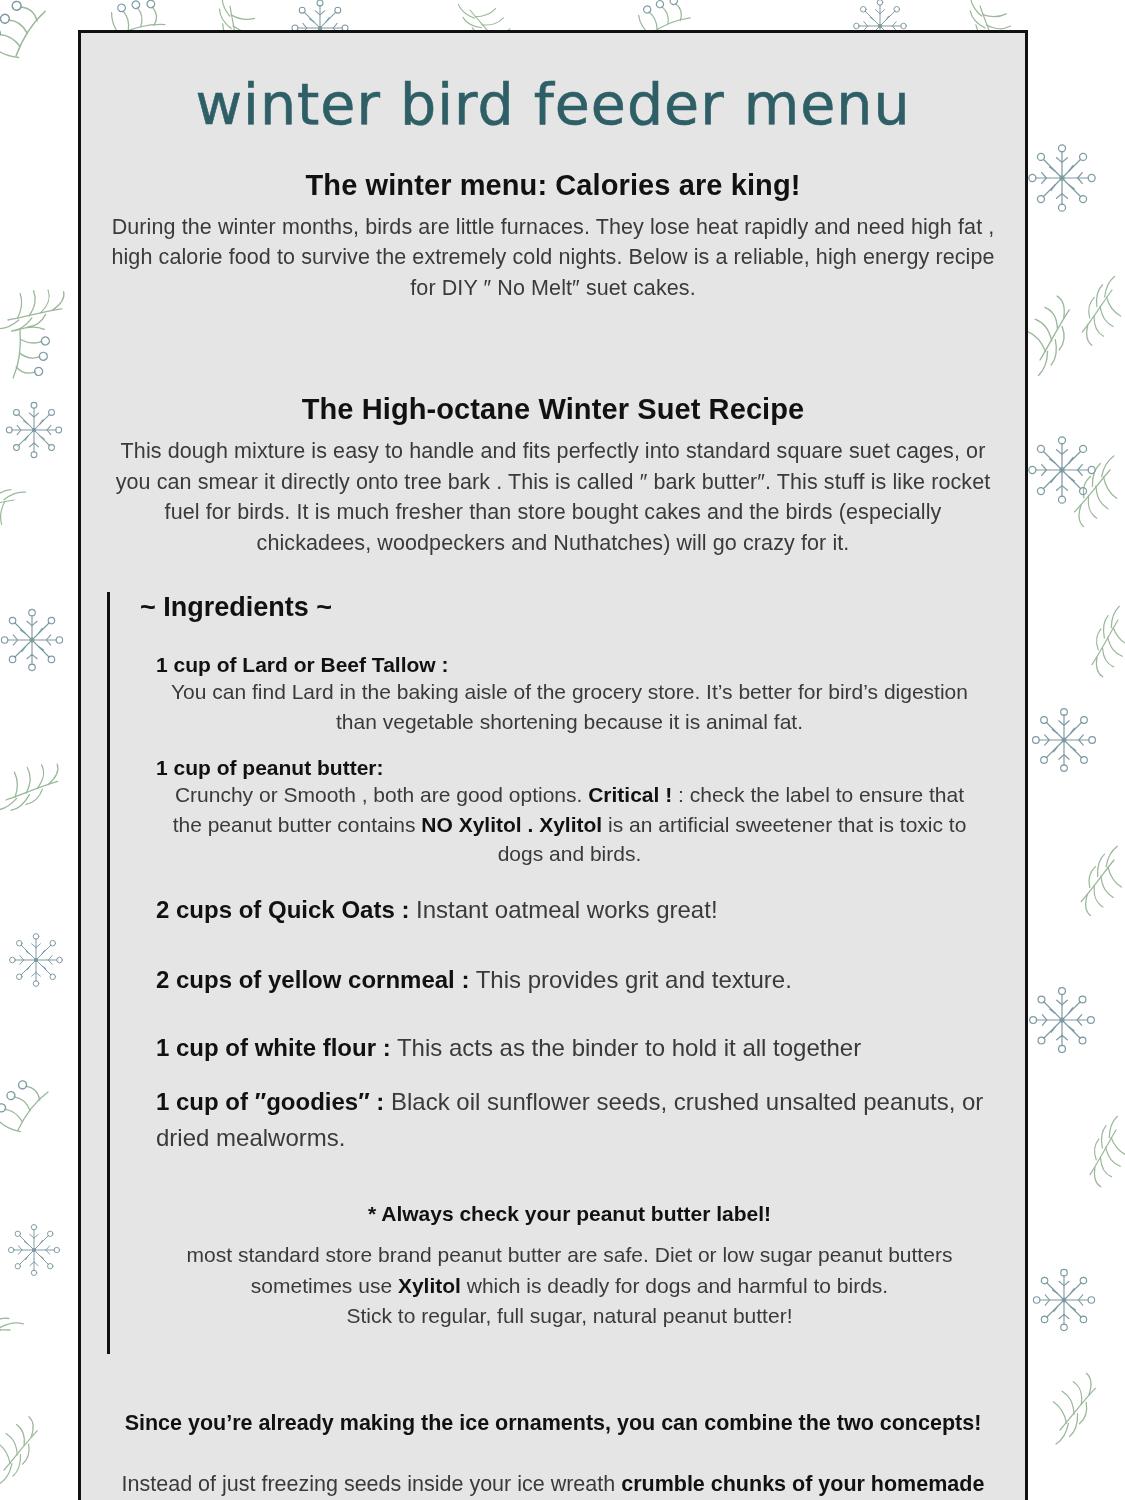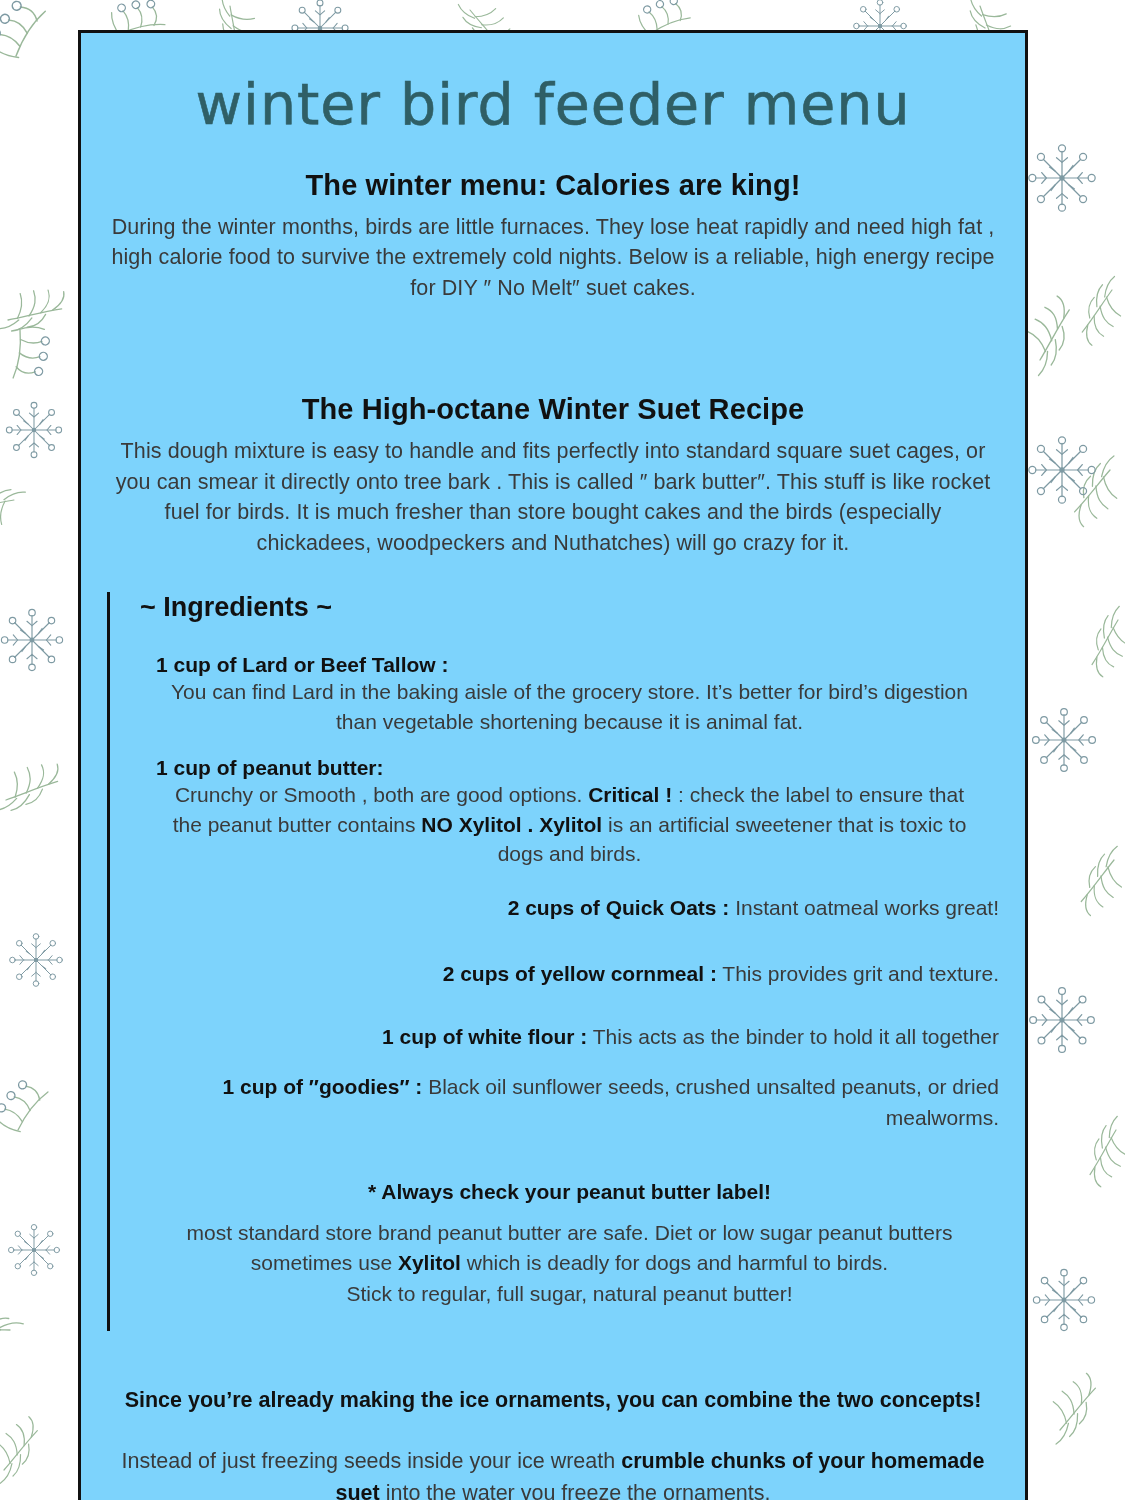--- a/index.html
+++ b/index.html
@@ -21,21 +21,21 @@
     position: absolute; inset: 0;
     pointer-events: none;
     z-index: 1;
   }
 
   
   .sheet {
     position: absolute;
     left: 78px; top: 30px;
     width: 950px; height: 1470px;
-    background: #7dd3fc;
+    background: #e5e5e5;
     border: 3px solid #111111;
     border-bottom: none;
     z-index: 2;
     padding: 0 26px;
   }
 
   
   .title {
     margin: 42px 0 0 0;
     text-align: center;
@@ -93,24 +93,24 @@
   }
   .ing-desc {
     display: block;
     text-align: center;
     font-size: 21px;
     line-height: 1.4;
     color: #3a3a3a;
     padding: 0 22px;
   }
   .ing-inline {
-    font-size: 21px;
+    font-size: 24px;
     line-height: 1.5;
     color: #3a3a3a;
-    text-align: right;
+    text-align: left;
     padding-left: 16px;
   }
   .ing-inline b { color: #111; font-weight: bold; }
   .ing-desc b { color: #111; font-weight: bold; }
 
   .note-head {
     margin: 46px 0 14px 0;
     text-align: center;
     font-size: 21px;
     font-weight: bold;

